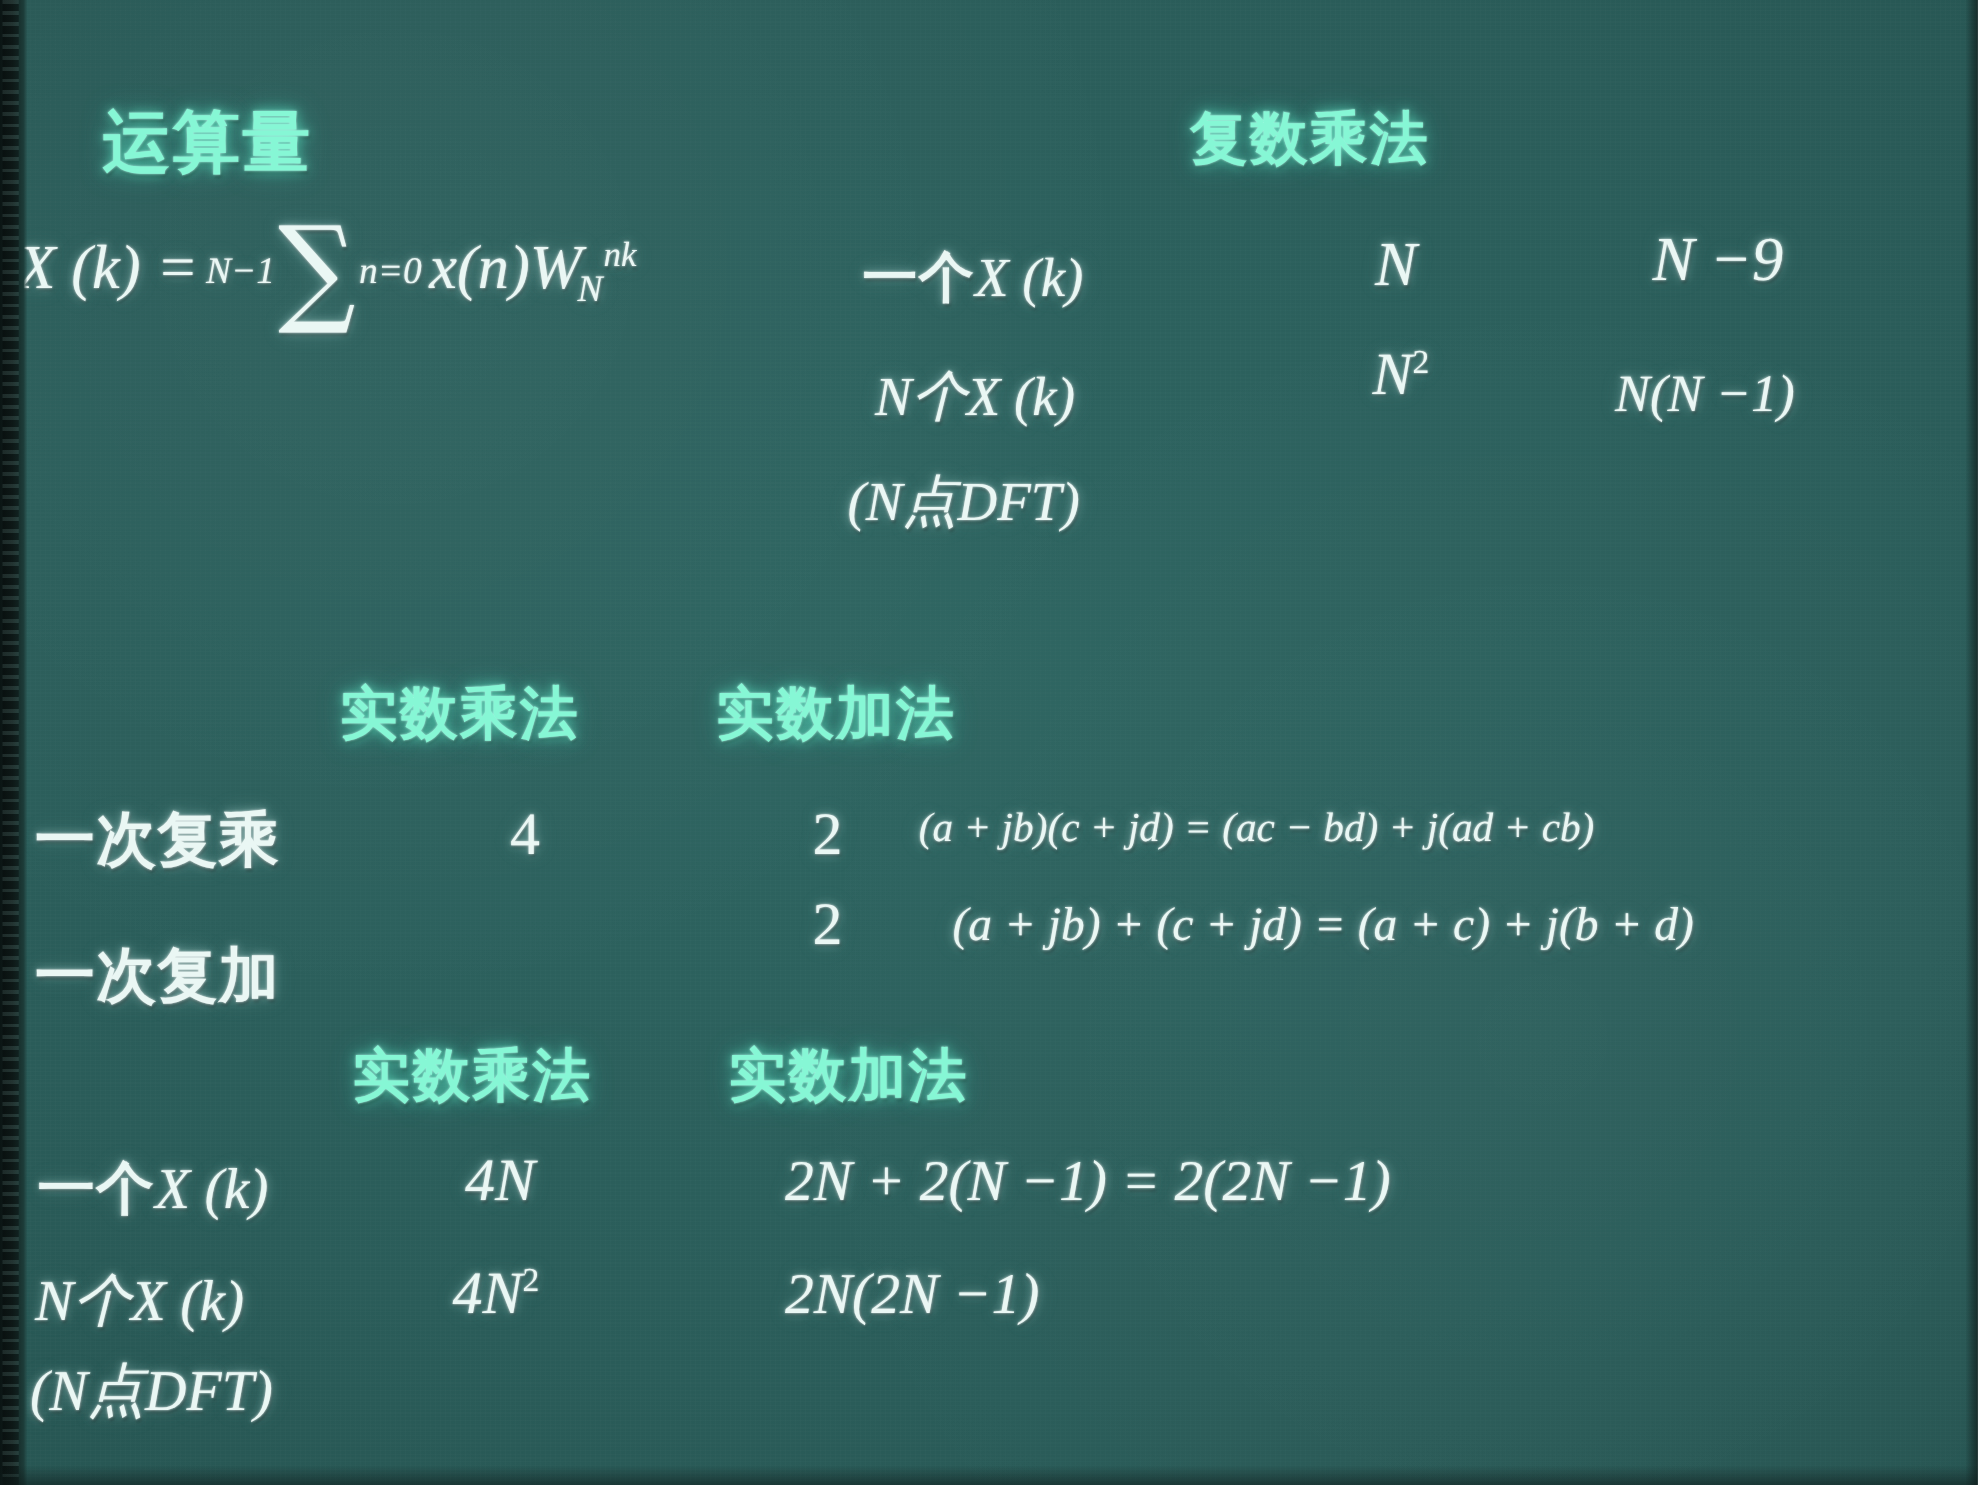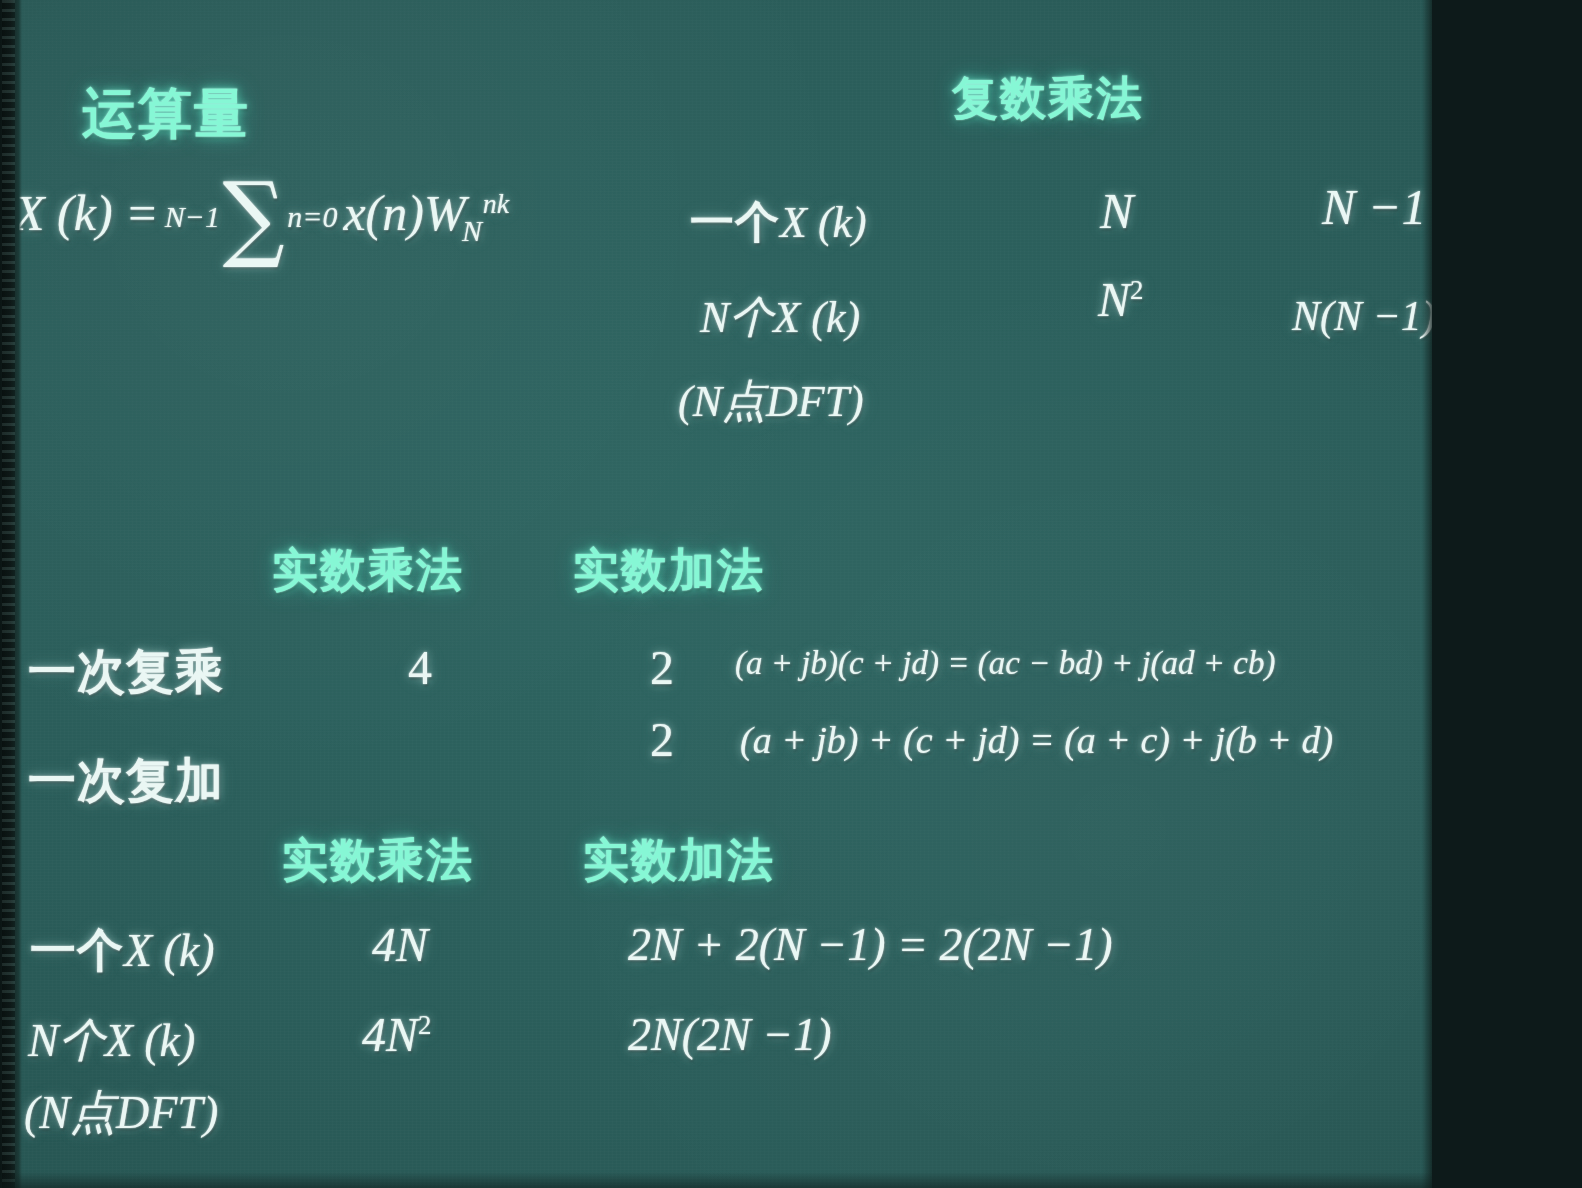--- a/index.html
+++ b/index.html
@@ -3,21 +3,21 @@
 <meta charset="utf-8">
 <title>DFT 运算量</title>
 <style>
   html, body {
     margin: 0;
     padding: 0;
     background: #0d1a1a;
   }
   #board {
     position: relative;
-    width: 1432px;
+    width: 1582px;
     height: 1188px;
     overflow: hidden;
     background:
       radial-gradient(ellipse 120% 110% at 48% 45%, #2e6561 0%, #2a5c59 45%, #24514e 78%, #1f4946 100%);
     font-family: "Liberation Serif", "DejaVu Serif", serif;
     -webkit-font-smoothing: antialiased;
   }
   
   #board::before {
     content: "";
@@ -139,27 +139,27 @@
   <div class="itm hdr" style="left:82px; top:78px; font-size:54px;">运算量</div>
 
   <div class="itm chk" style="left:14px; top:180px; font-size:50px;">
     <span class="mi">X (k) =</span><span class="sum-wrap">
         <span class="sum-lim chk">N−1</span>
         <span class="sum-sign chk">∑</span>
         <span class="sum-lim chk">n=0</span>
       </span><span class="mi">x(n)W</span><span class="mi sub-N">N</span><span class="mi supr-nk">nk</span>
   </div>
 
-  <div class="itm hdr" style="left:952px; top:68px; font-size:46px;">复数乘法</div>
+  <div class="itm hdr" style="left:952px; top:80px; font-size:46px;">复数乘法</div>
 
   <div class="itm chk" style="left:690px; top:193px; font-size:44px;">
     <span class="cn">一个</span><span class="mi">X (k)</span>
   </div>
   <div class="itm chk mi" style="left:1100px; top:182px; font-size:50px;">N</div>
-  <div class="itm chk mi" style="left:1322px; top:178px; font-size:50px;">N −1</div>
+  <div class="itm chk mi" style="left:1322px; top:178px; font-size:50px;">N −9</div>
 
   <div class="itm chk" style="left:700px; top:288px; font-size:44px;">
     <span class="mi">N个</span><span class="mi">X (k)</span>
   </div>
   <div class="itm chk" style="left:1098px; top:272px; font-size:48px;">
     <span class="mi">N</span><span class="mr sup-r">2</span>
   </div>
   <div class="itm chk mi" style="left:1292px; top:292px; font-size:42px;">N(N −1)</div>
 
   <div class="itm chk mi" style="left:678px; top:372px; font-size:44px;">(N点DFT)</div>
@@ -167,21 +167,21 @@
   <div class="itm hdr" style="left:272px; top:540px; font-size:46px;">实数乘法</div>
   <div class="itm hdr" style="left:573px; top:540px; font-size:46px;">实数加法</div>
 
   <div class="itm chk cn" style="left:28px; top:640px; font-size:48px;">一次复乘</div>
   <div class="itm chk mr" style="left:408px; top:640px; font-size:48px;">4</div>
   <div class="itm chk mr" style="left:650px; top:640px; font-size:48px;">2</div>
   <div class="itm chk mi" style="left:735px; top:645px; font-size:33px;">(a + jb)(c + jd) = (ac − bd) + j(ad + cb)</div>
 
   <div class="itm chk cn" style="left:28px; top:749px; font-size:48px;">一次复加</div>
   <div class="itm chk mr" style="left:650px; top:712px; font-size:48px;">2</div>
-  <div class="itm chk mi" style="left:740px; top:718px; font-size:38px;">(a + jb) + (c + jd) = (a + c) + j(b + d)</div>
+  <div class="itm chk mi" style="left:762px; top:718px; font-size:38px;">(a + jb) + (c + jd) = (a + c) + j(b + d)</div>
 
   <div class="itm hdr" style="left:282px; top:830px; font-size:46px;">实数乘法</div>
   <div class="itm hdr" style="left:583px; top:830px; font-size:46px;">实数加法</div>
 
   <div class="itm chk" style="left:30px; top:920px; font-size:46px;">
     <span class="cn">一个</span><span class="mi">X (k)</span>
   </div>
   <div class="itm chk mi" style="left:372px; top:917px; font-size:48px;">4N</div>
   <div class="itm chk mi" style="left:628px; top:918px; font-size:46px;">2N + 2(N −1) = 2(2N −1)</div>
 

